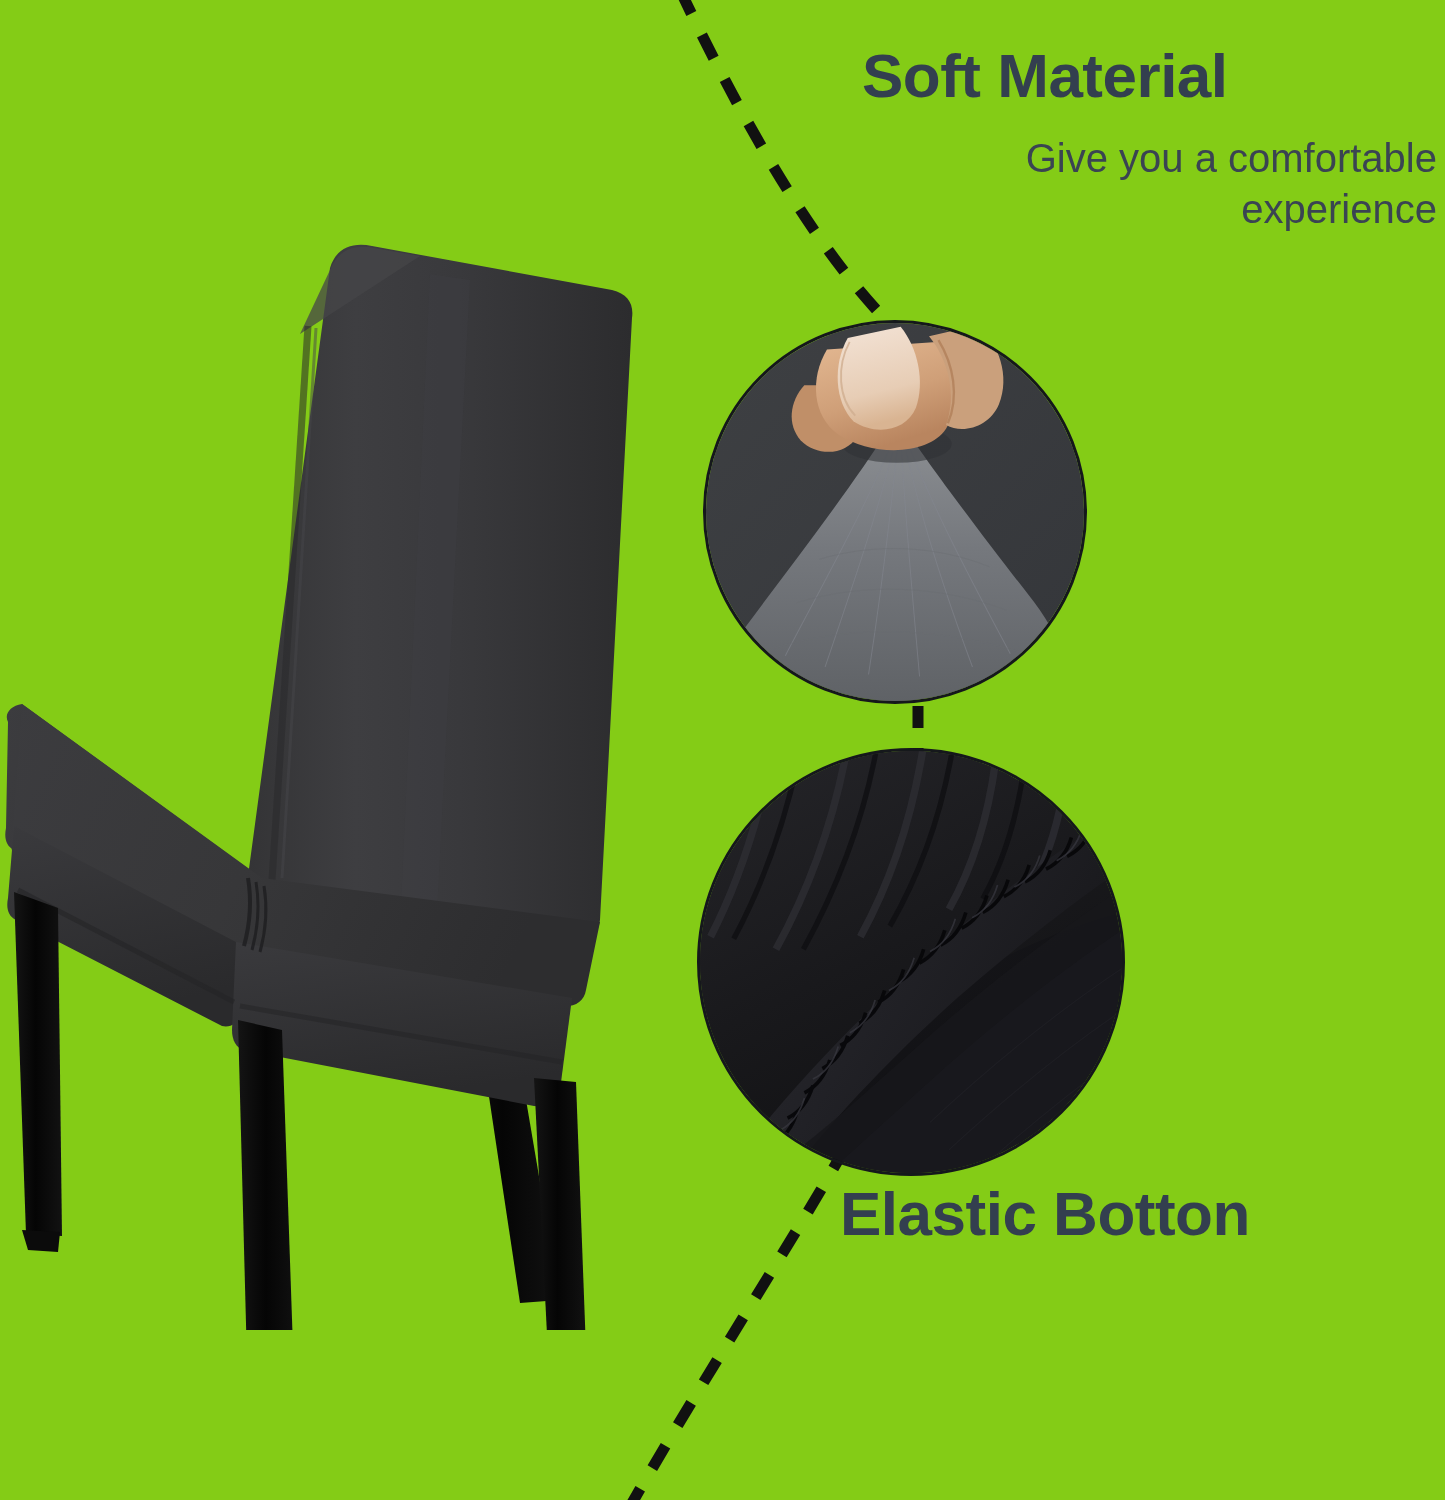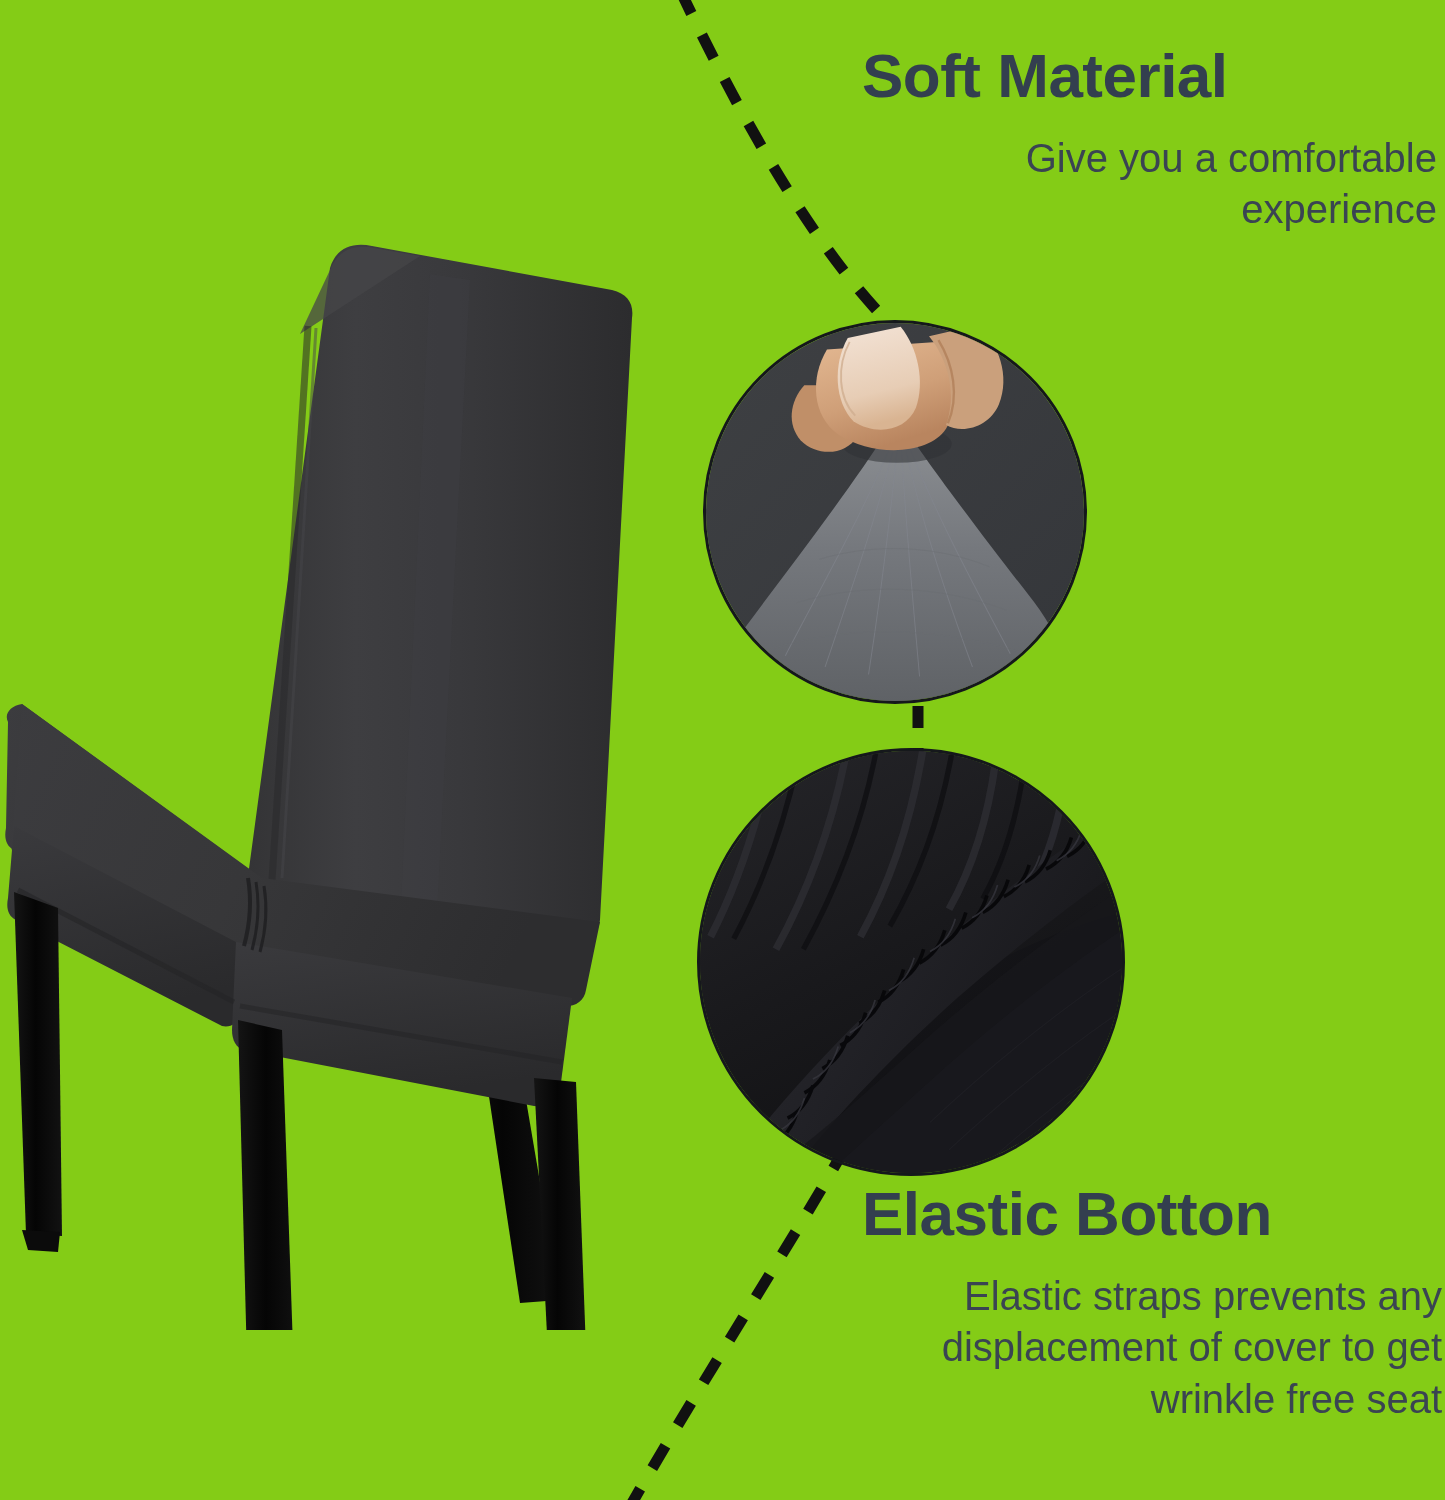--- a/index.html
+++ b/index.html
@@ -63,21 +63,21 @@
   
   .text-block {
     position: absolute;
   }
   .text-block.top {
     left: 862px;
     top: 44px;
     width: 575px;
   }
   .text-block.bottom {
-    left: 862px;
+    left: 840px;
     top: 1182px;
     width: 580px;
   }
   .feature-title {
     font-size: 62px;
     font-weight: bold;
     color: #333f4f;
     letter-spacing: -0.5px;
     line-height: 1.02;
     margin: 0 0 26px 0;
@@ -370,16 +370,15 @@
     </svg>
   </div>
 
   <div class="text-block top">
     <h2 class="feature-title">Soft Material</h2>
     <p class="feature-desc">Give you a comfortable experience</p>
   </div>
 
   <div class="text-block bottom">
     <h2 class="feature-title">Elastic Botton</h2>
-    <p class="feature-desc">Elastic straps prevents any displacement of cover to get wrinkle free seat</p>
   </div>
 
 </div>
 
 </body></html>

